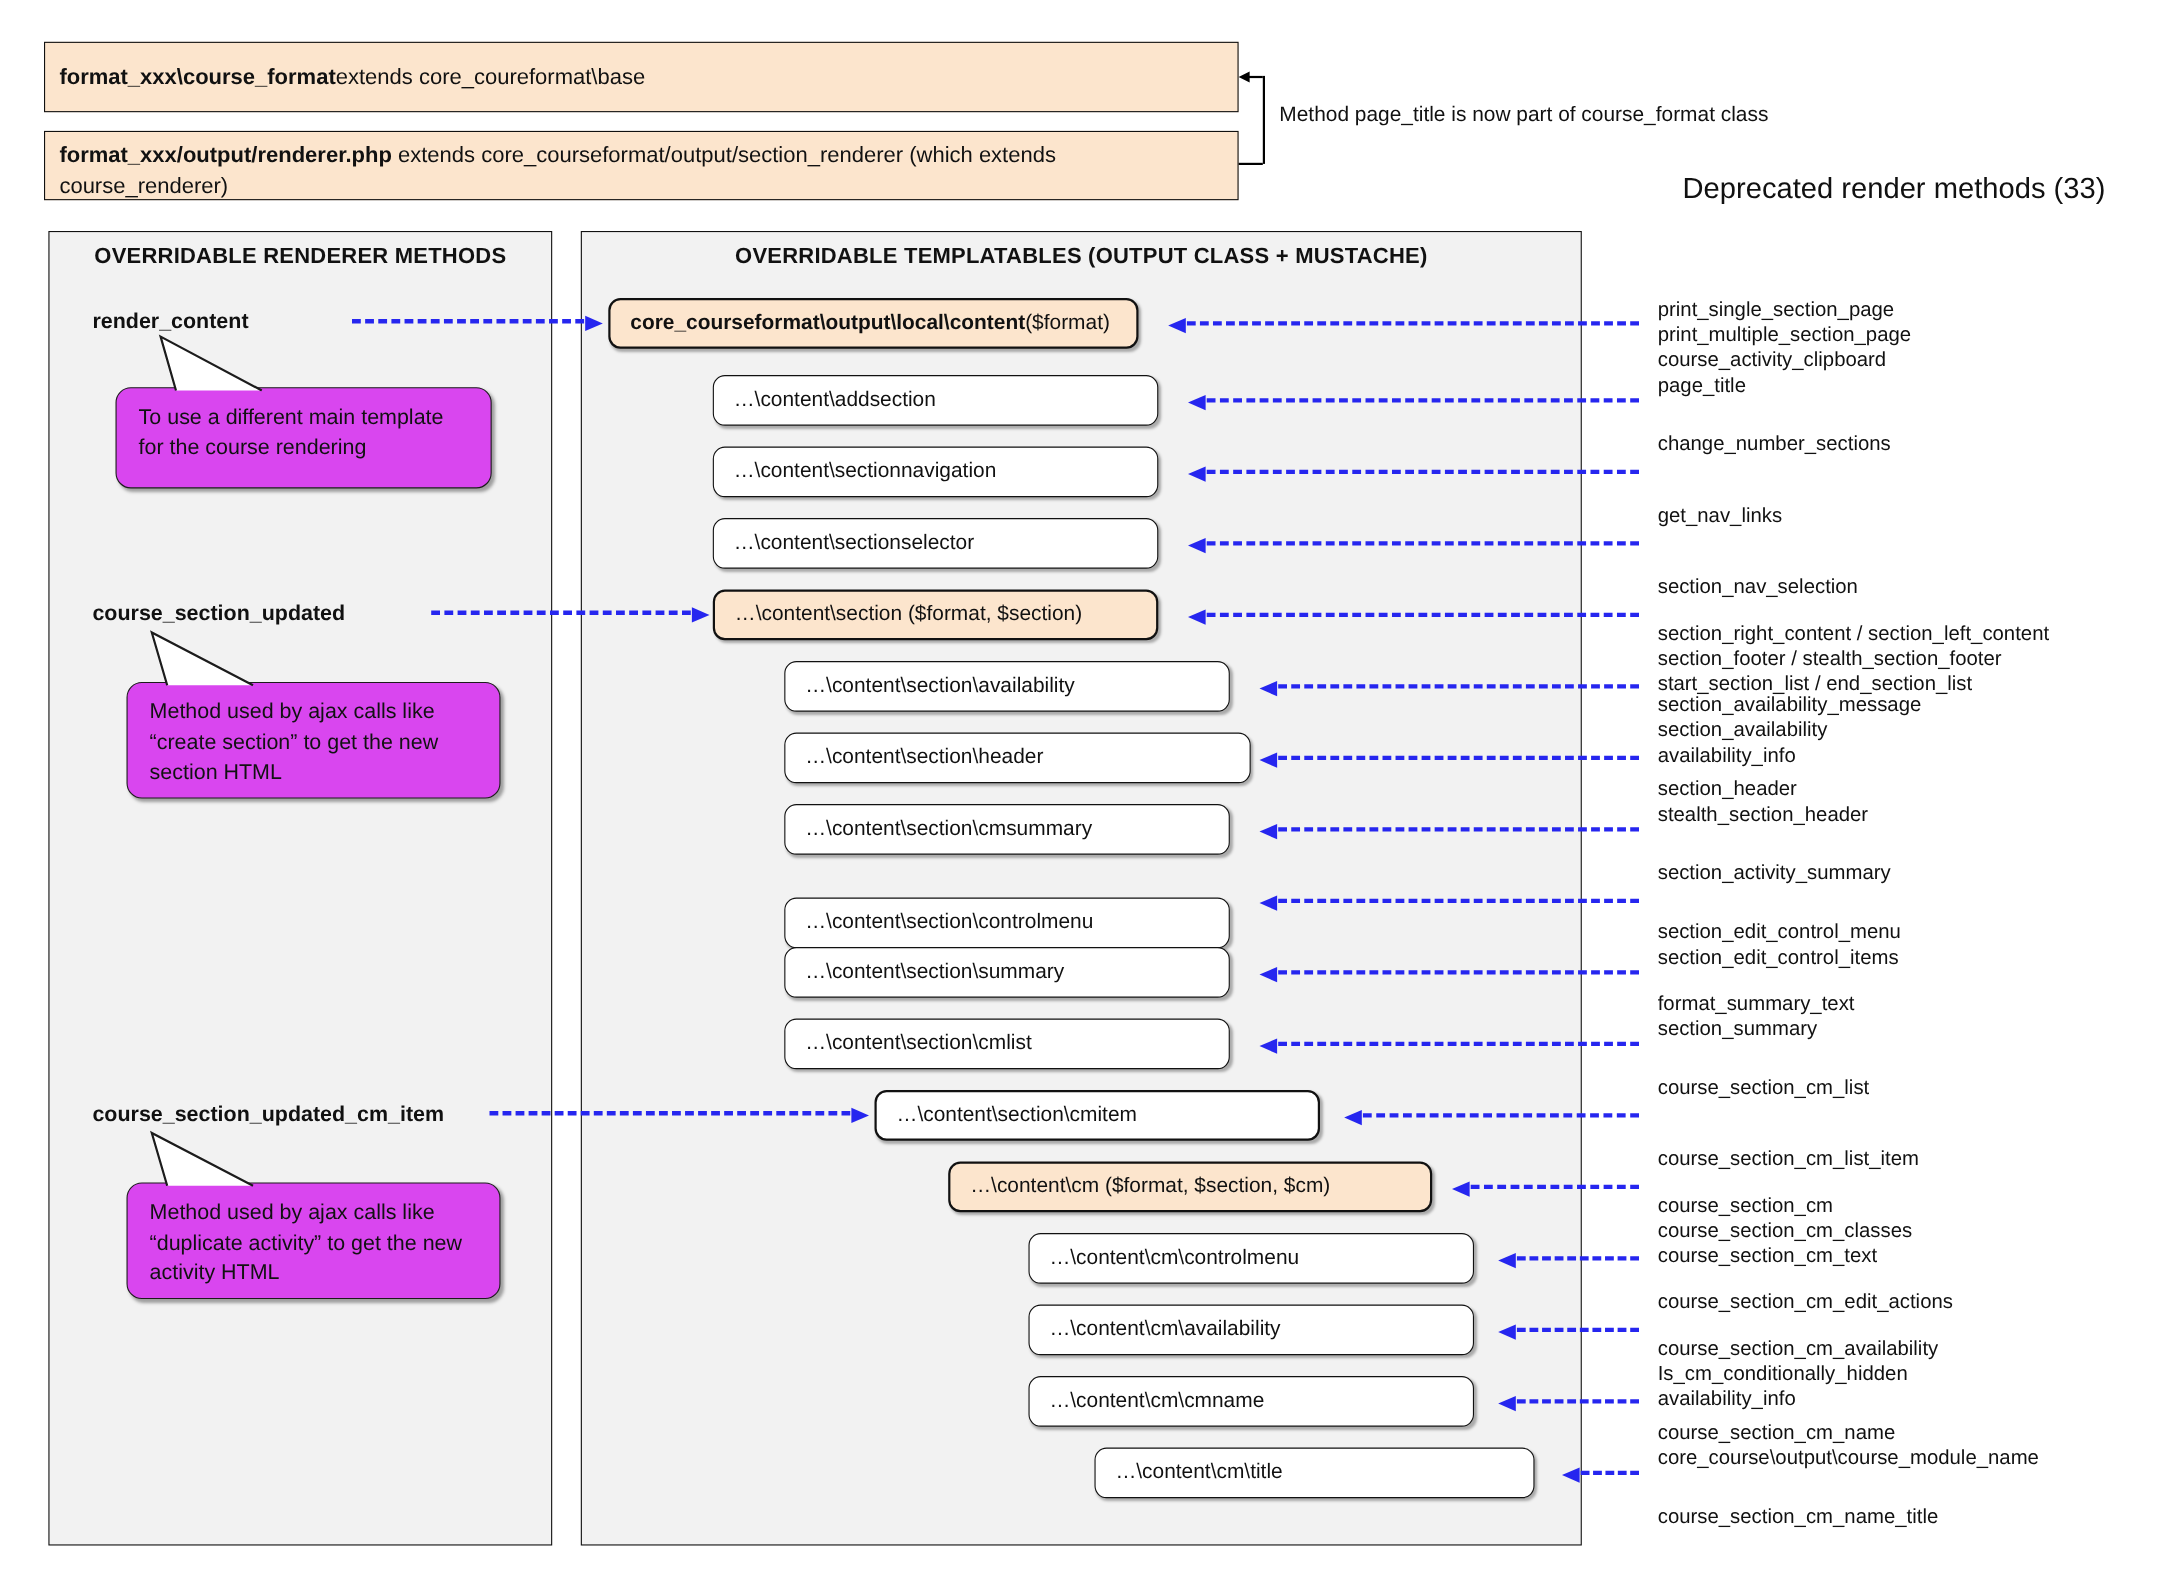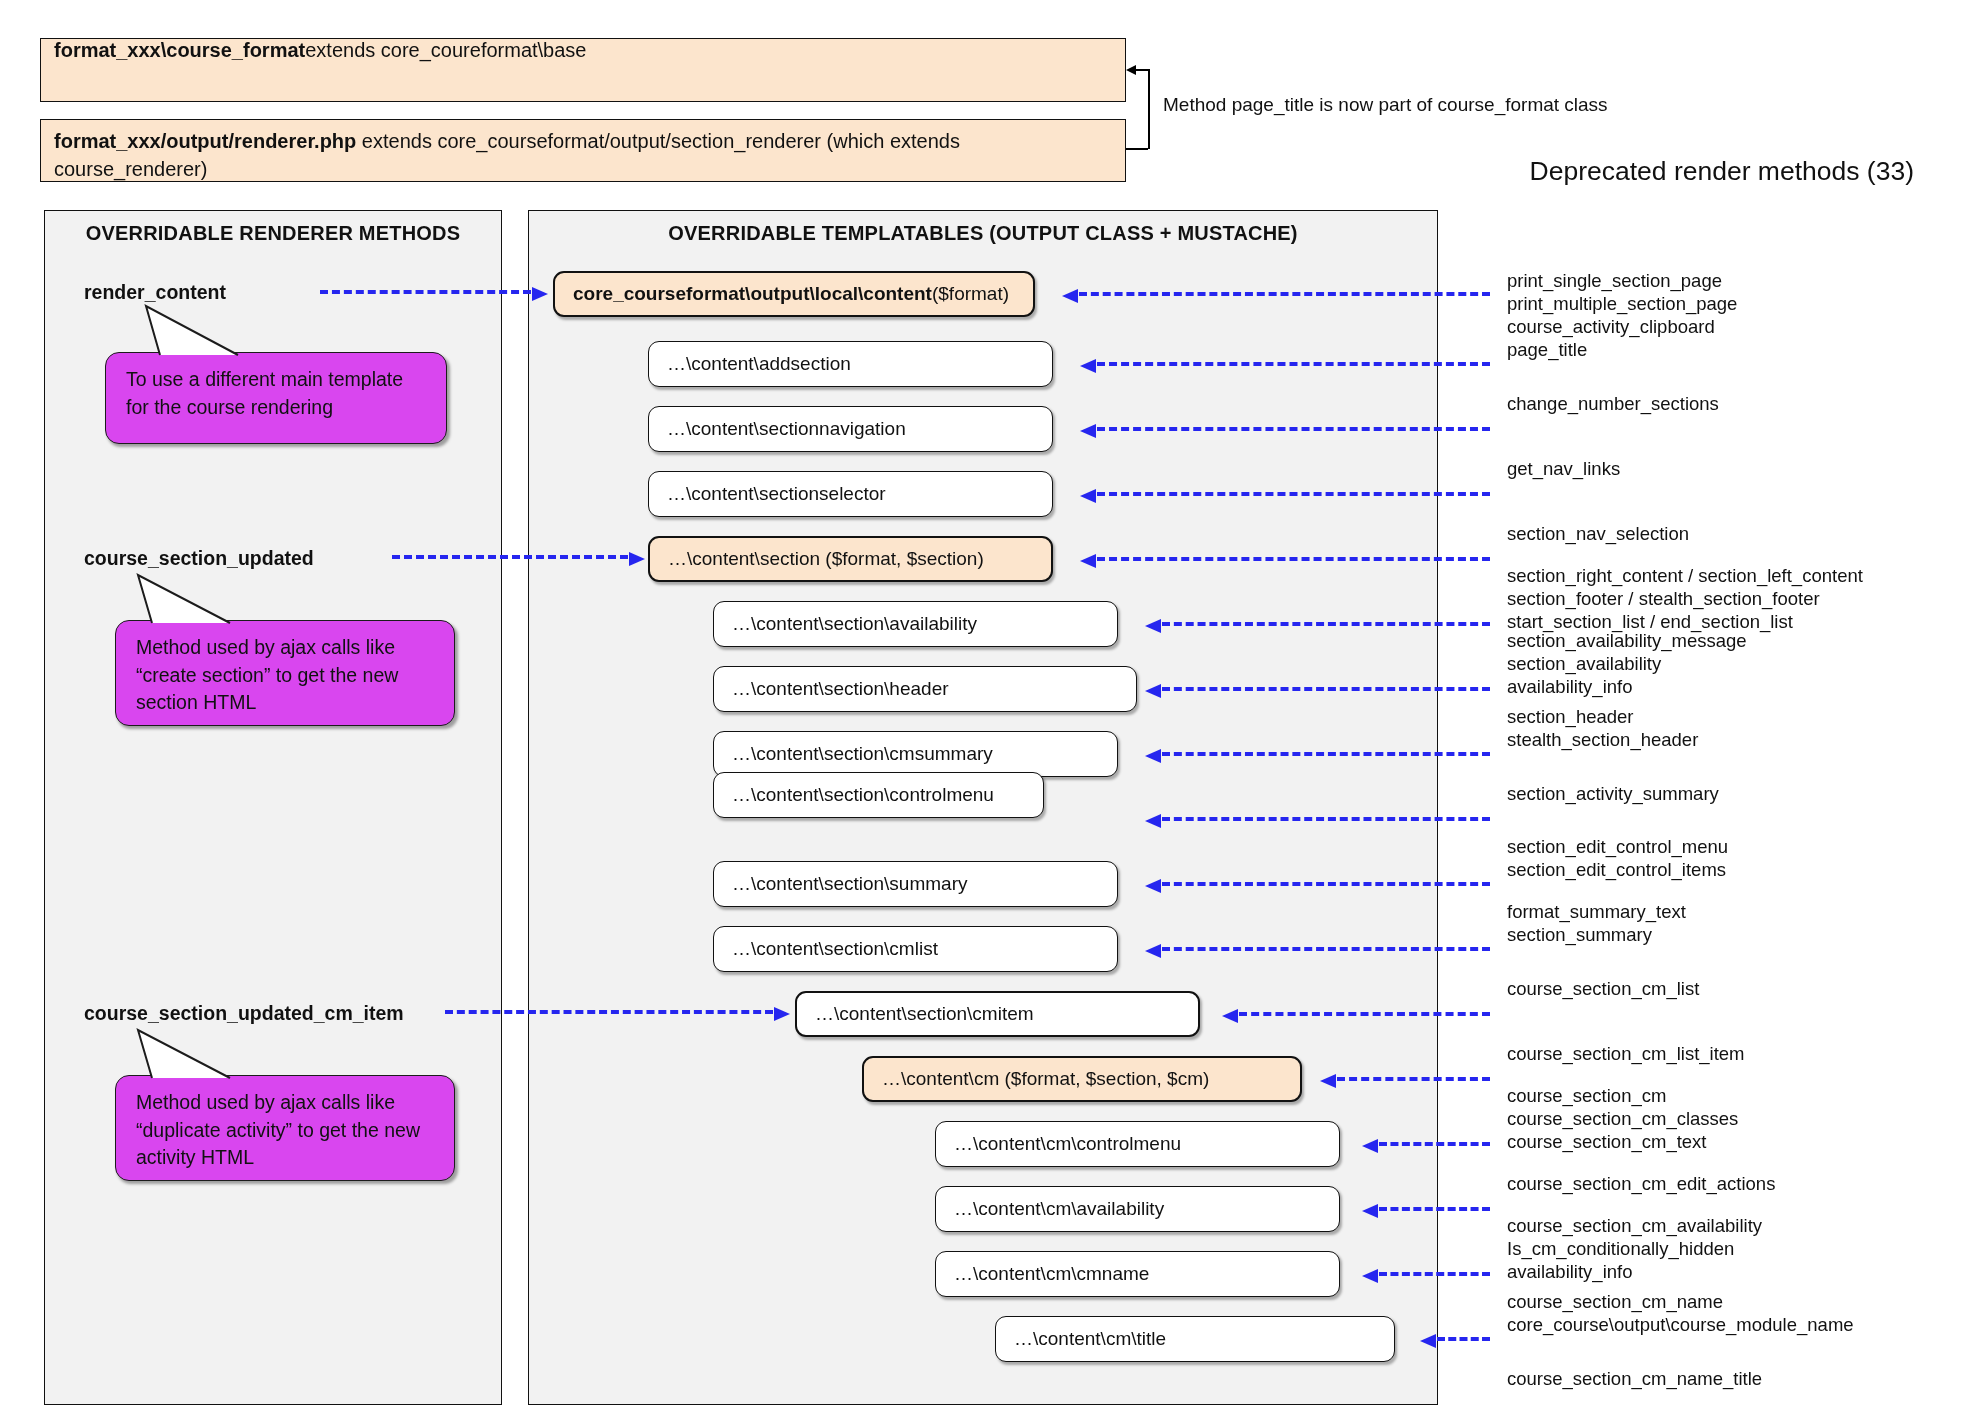--- a/index.html
+++ b/index.html
@@ -1,21 +1,21 @@
 <!DOCTYPE html>
 <html style="--highlight: #fce5cd; --arrow-blue: #2626ef; --panel-bg: #f2f2f2;"><head>
 <meta charset="utf-8">
 <style>
   html,body{margin:0;padding:0;background:#ffffff;}
   body{font-family:"Liberation Sans", sans-serif; color:#111;}
   .stage{position:relative;width:1964px;height:1427px;background:#fff;overflow:hidden;}
 
   
   .hbox{position:absolute;background:var(--highlight,#fce5cd);border:1.7px solid #111;
-        font-size:20px;display:flex;padding:0 13px;box-sizing:border-box;}
+        font-size:20px;display:flex;align-items:center;padding:0 13px;box-sizing:border-box;}
   .hbox2{position:absolute;background:var(--highlight,#fce5cd);border:1.7px solid #111;
         font-size:20px;padding:7px 13px;line-height:1.4;box-sizing:border-box;}
   .bold{font-weight:bold;}
 
   
   .bk{position:absolute;}
   .bk-tri{position:absolute;width:0;height:0;border-top:5px solid transparent;
           border-bottom:5px solid transparent;border-right:10px solid #000;}
 
   .note-text{position:absolute;font-size:19px;}
@@ -129,21 +129,21 @@
   </div>
   <div class="tbox" style="left:713px;top:601px;width:405px">
     <span>…\content\section\availability</span>
   </div>
   <div class="tbox" style="left:713px;top:666px;width:424px">
     <span>…\content\section\header</span>
   </div>
   <div class="tbox" style="left:713px;top:731px;width:405px">
     <span>…\content\section\cmsummary</span>
   </div>
-  <div class="tbox" style="left:713px;top:772px;width:331px">
+  <div class="tbox" style="left:713px;top:816px;width:405px">
     <span>…\content\section\controlmenu</span>
   </div>
   <div class="tbox" style="left:713px;top:861px;width:405px">
     <span>…\content\section\summary</span>
   </div>
   <div class="tbox" style="left:713px;top:926px;width:405px">
     <span>…\content\section\cmlist</span>
   </div>
   <div class="tbox thick" style="left:795px;top:991px;width:405px">
     <span>…\content\section\cmitem</span>

